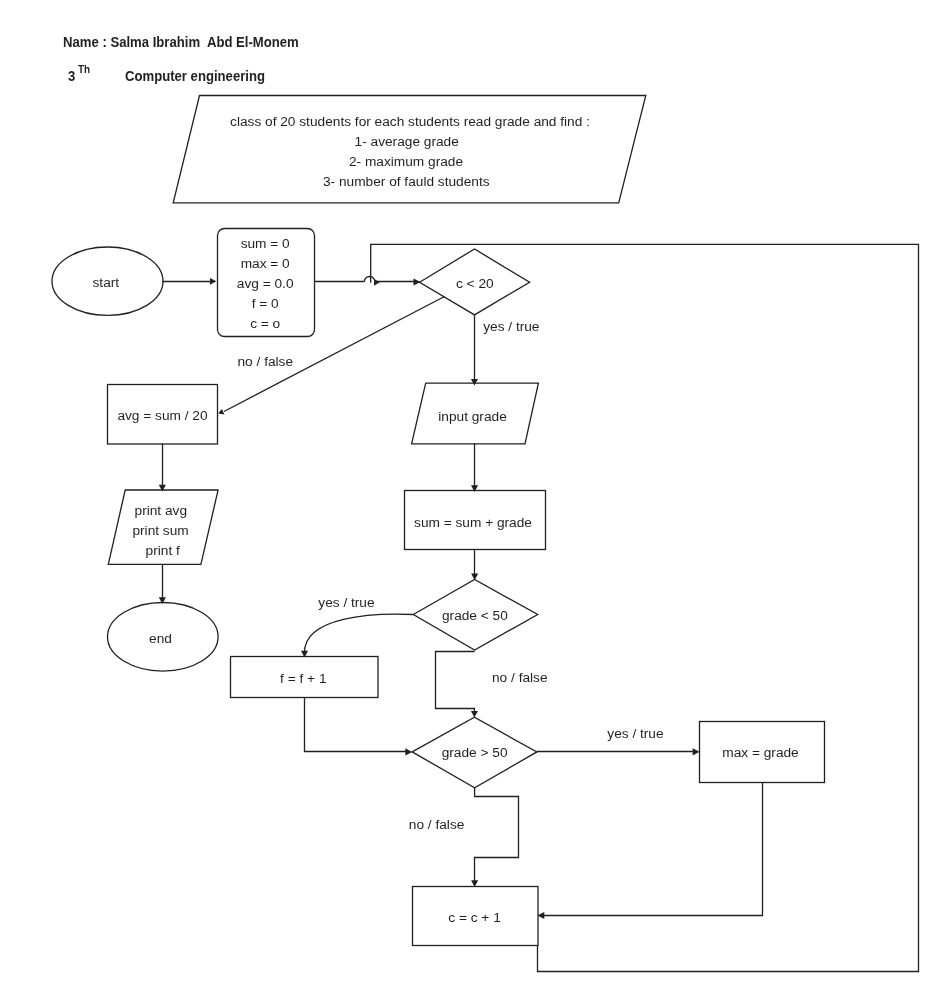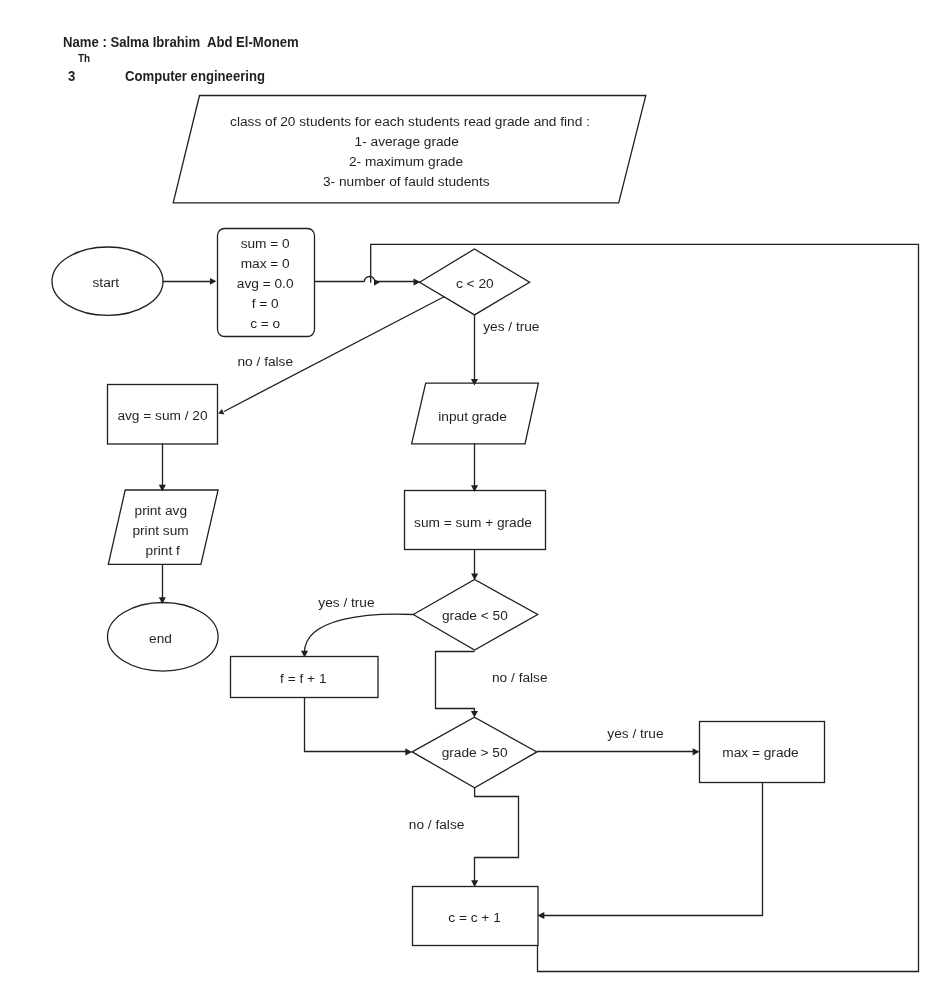--- a/index.html
+++ b/index.html
@@ -3,21 +3,21 @@
 <meta charset="utf-8">
 <title>Flowchart</title>
 <style>
   html,body{margin:0;padding:0;}
   body{width:934px;height:988px;background:#ffffff;overflow:hidden;
        font-family:"Liberation Sans", sans-serif;color:#231f20;}
   #page{position:relative;width:934px;height:900px;text-decoration:underline;}
   .hdr{position:absolute;font-weight:bold;white-space:pre;}
   #hdr-name{left:62.5px;top:34px;font-size:14.5px;transform:scaleX(0.905);transform-origin:0 0;}
   #hdr-year{left:67.5px;top:68px;font-size:14.5px;transform:scaleX(0.905);transform-origin:0 0;}
-  #hdr-year-sup{left:77.5px;top:52px;font-size:11px;transform:scaleX(0.905);transform-origin:0 0;}
+  #hdr-year-sup{left:77.5px;top:63px;font-size:11px;transform:scaleX(0.905);transform-origin:0 0;}
   #hdr-dept{left:125px;top:68px;font-size:14.5px;transform:scaleX(0.905);transform-origin:0 0;}
   svg{position:absolute;left:0;top:0;}
   text{font-family:"Liberation Sans", sans-serif;fill:#231f20;}
 </style>
 </head>
 <body>
 
 <div id="page">
   <div class="hdr" id="hdr-name">Name : Salma Ibrahim  Abd El-Monem</div>
   <div class="hdr" id="hdr-year">3</div>

